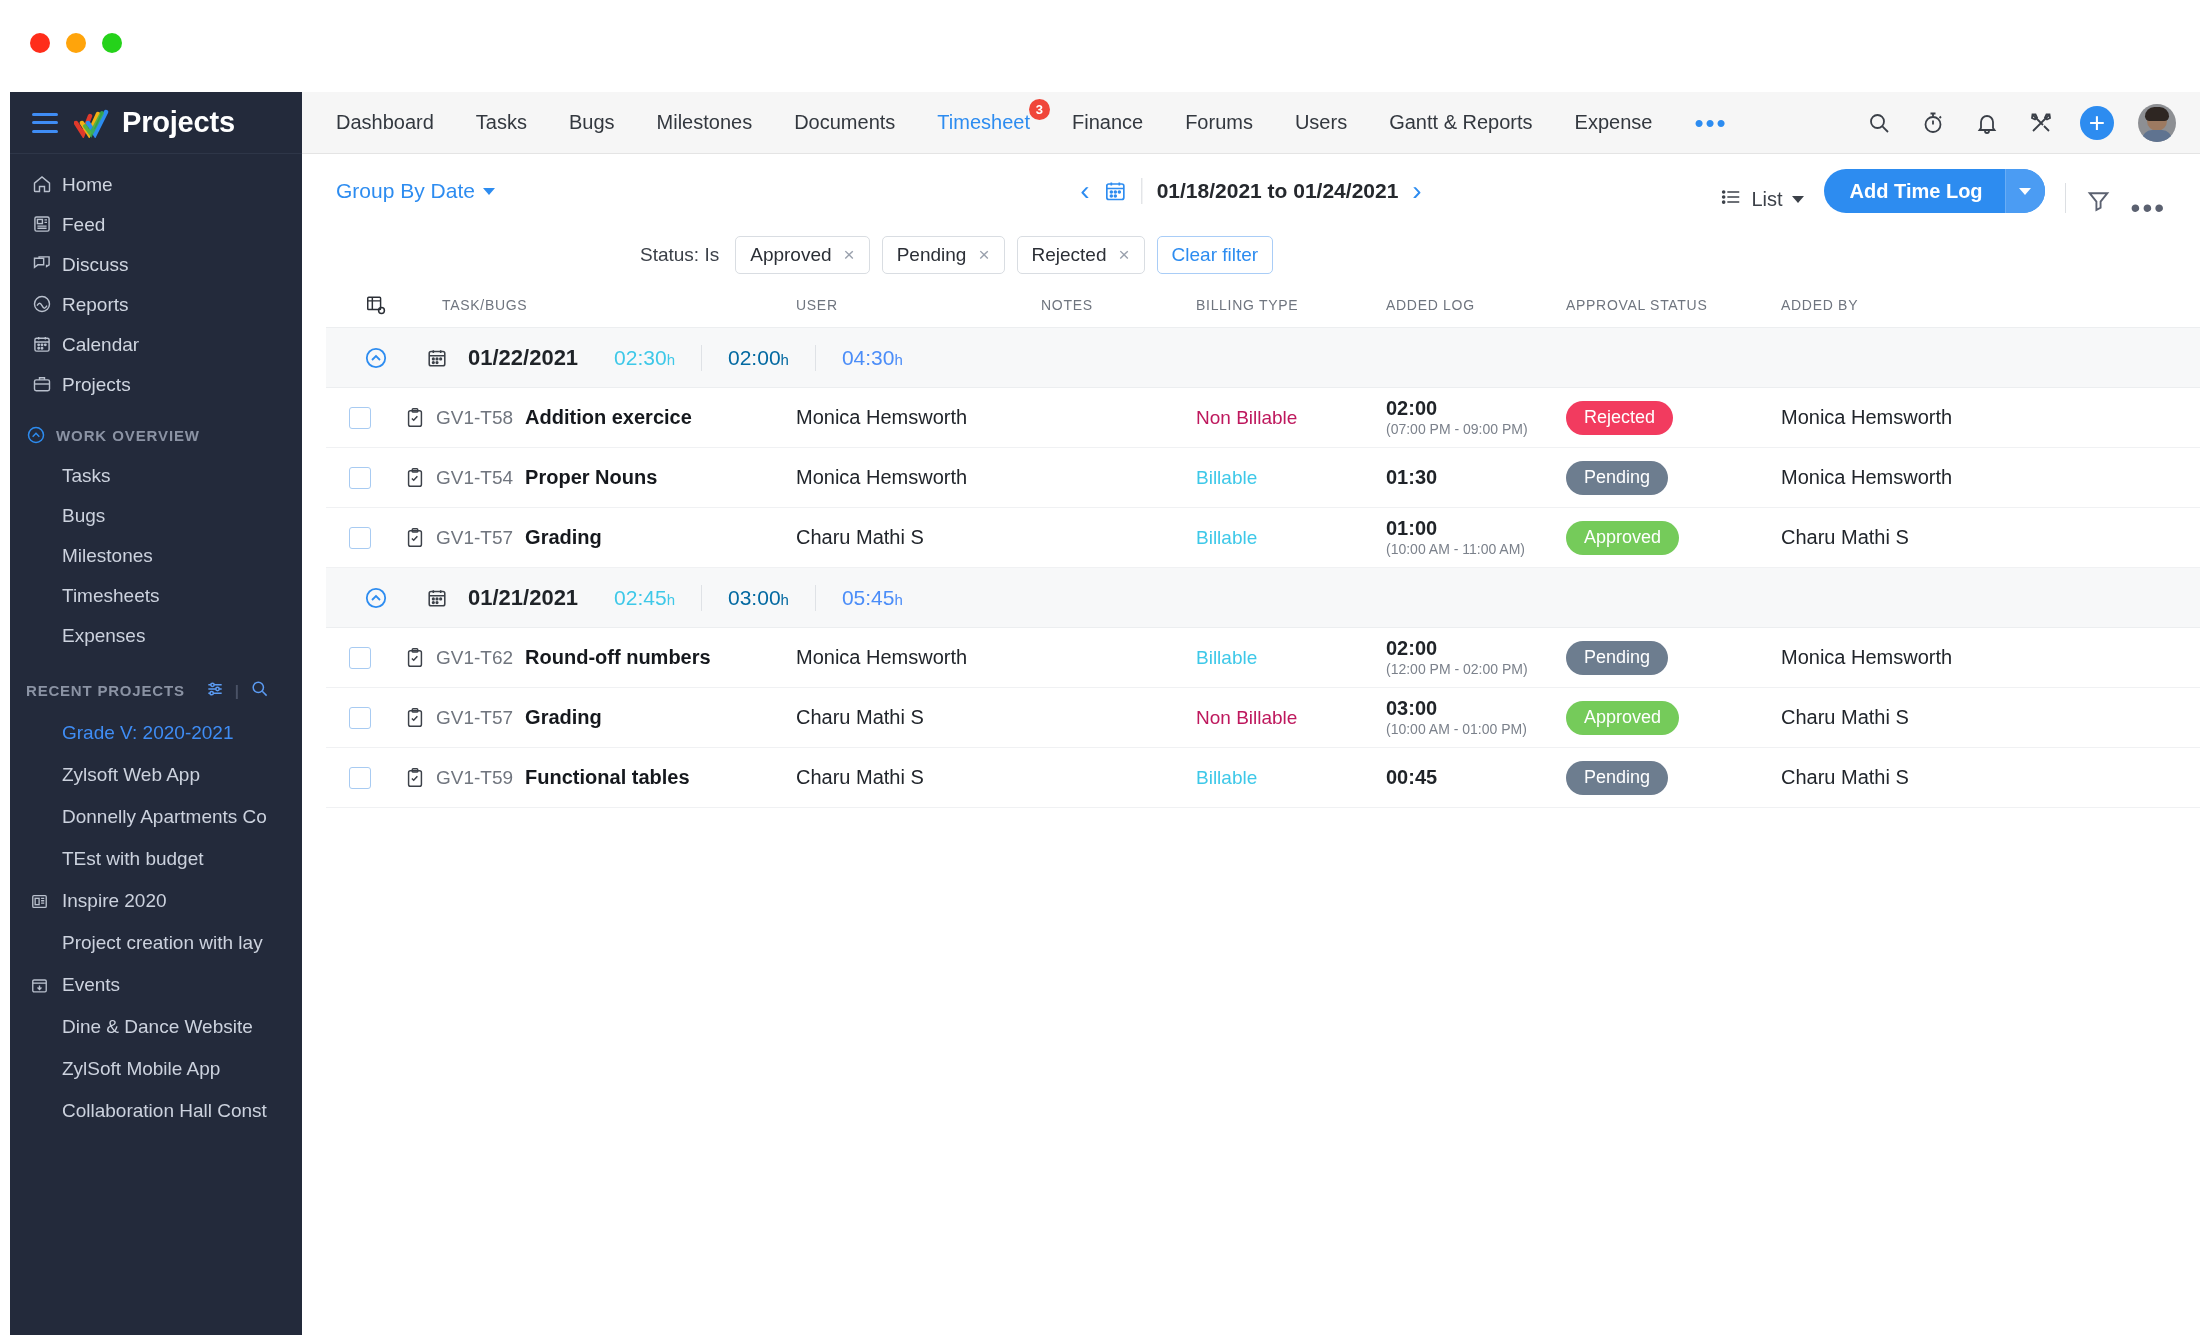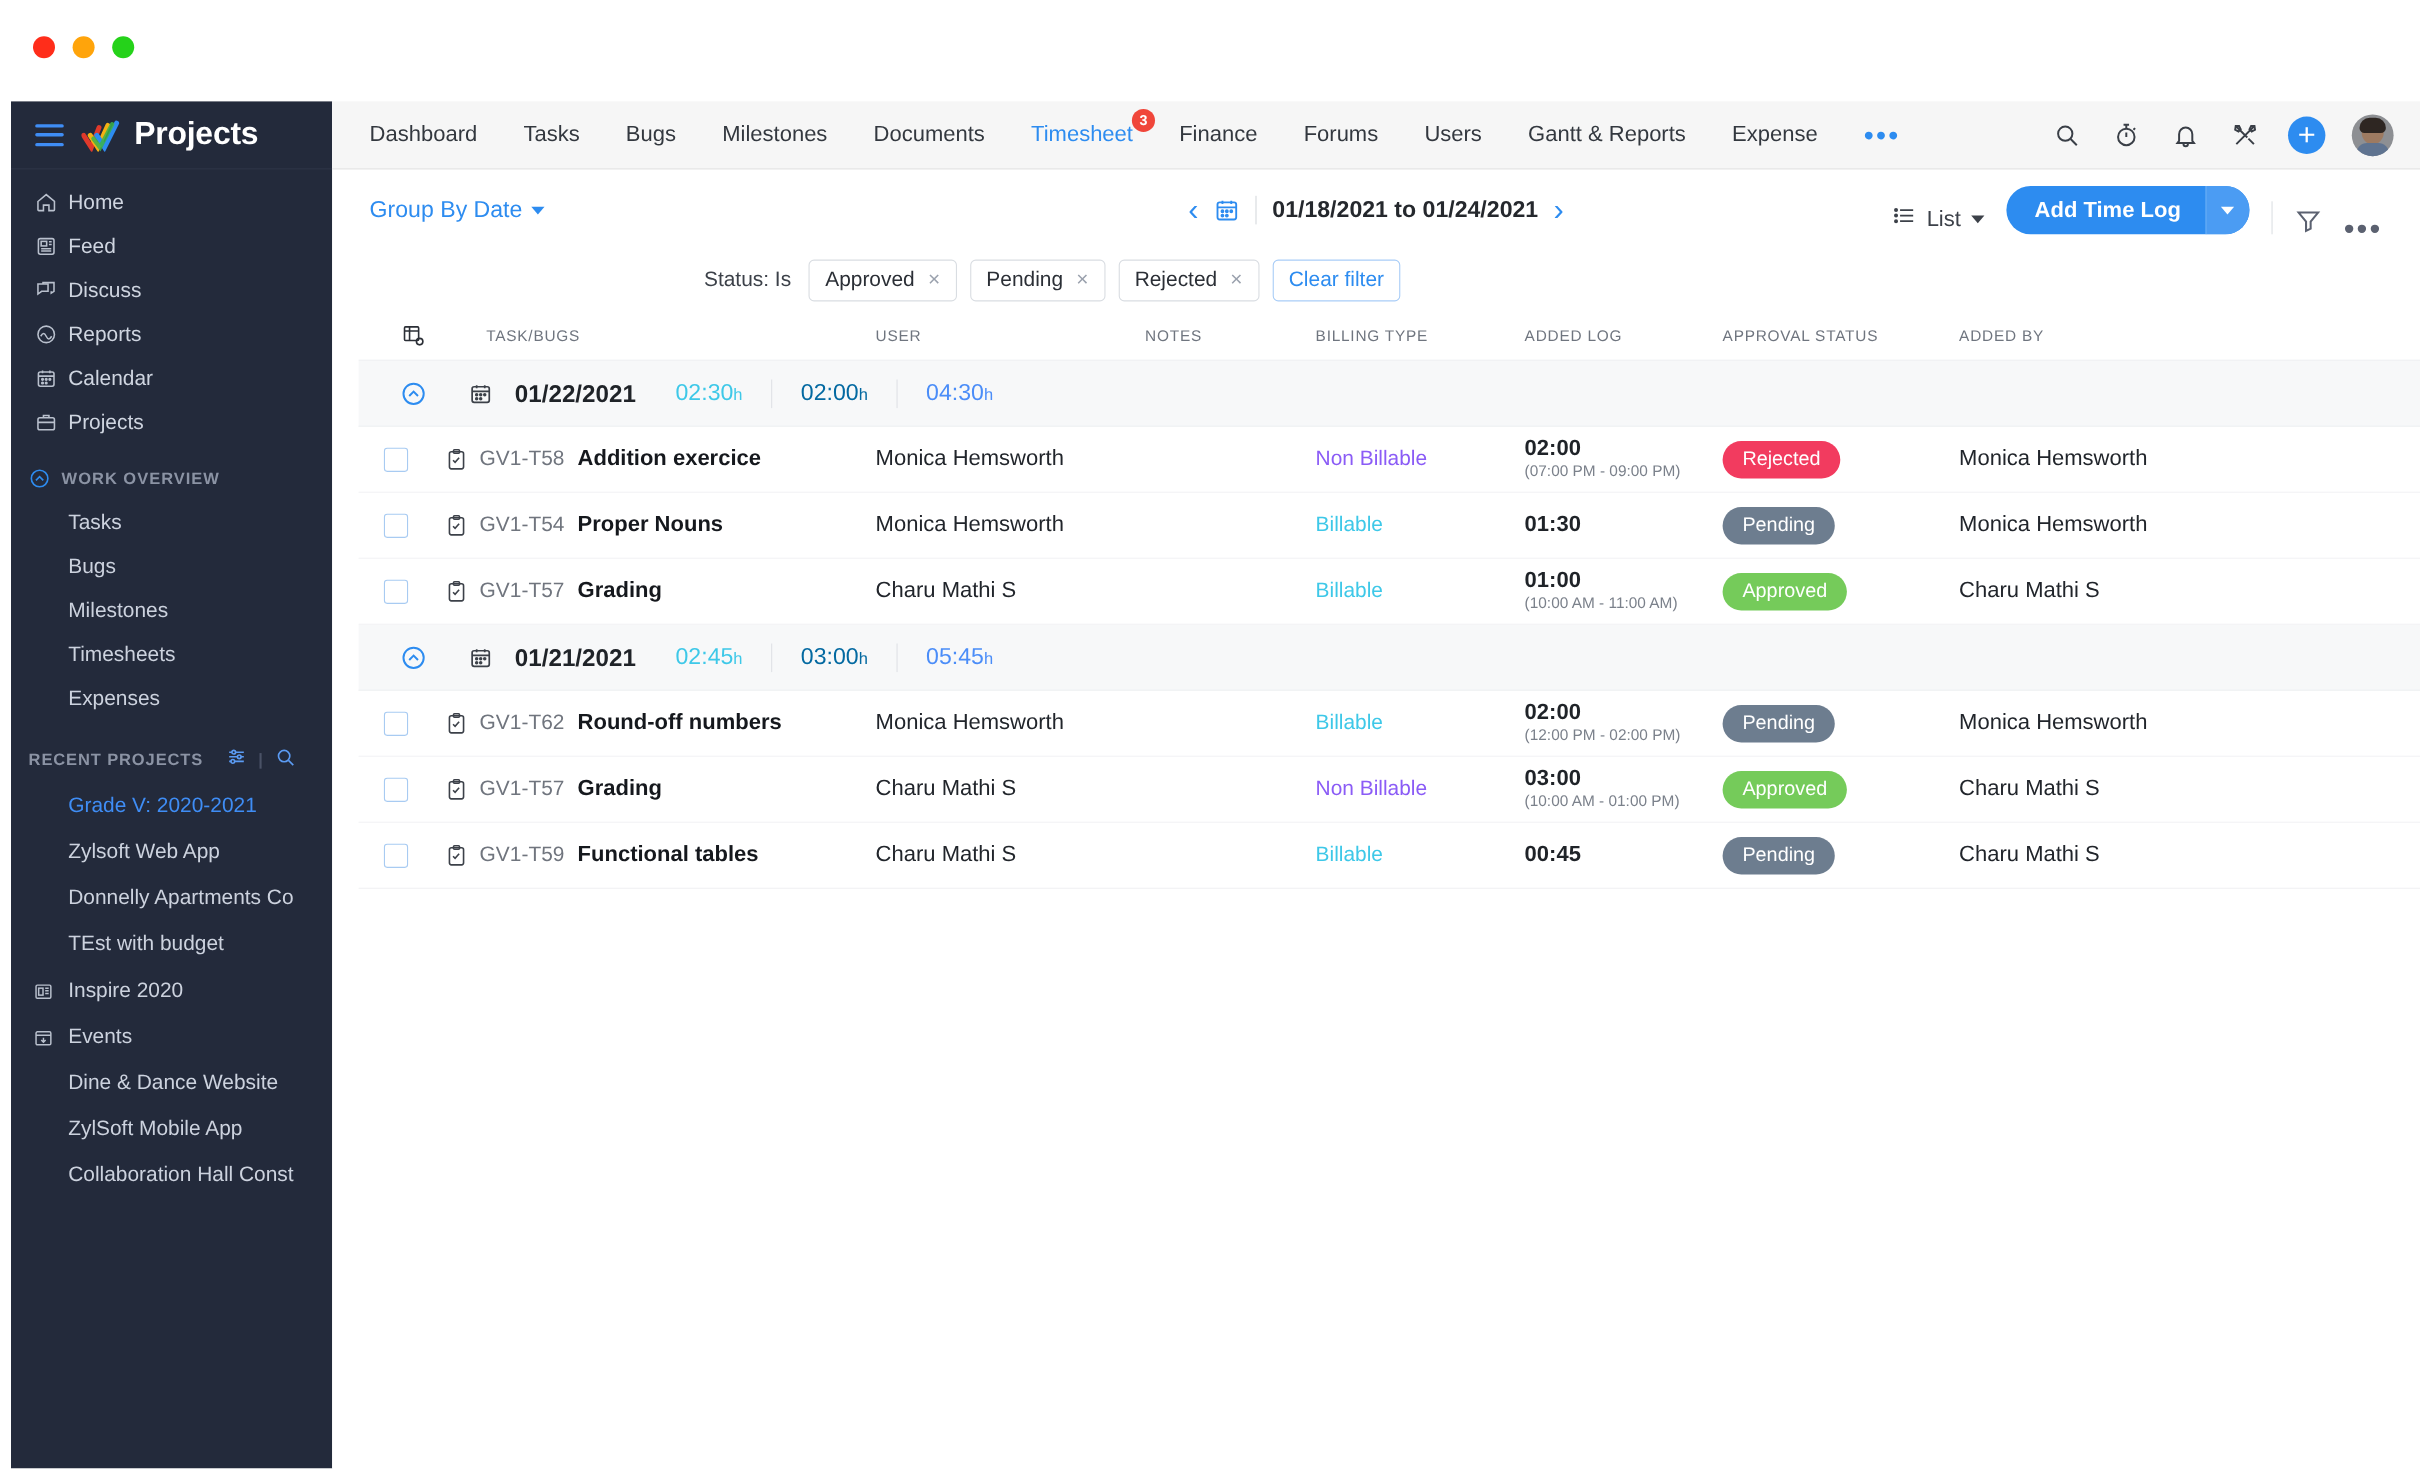--- a/index.html
+++ b/index.html
@@ -219,21 +219,21 @@
   .cbox { width: 22px; height: 22px; border: 1.6px solid #a8cbf2; border-radius: 3px;
     background: #fff; cursor: pointer; }
   .row-type-ico { width: 42px; display: flex; align-items: center; justify-content: center; color: #3c4149; }
   .cell-task { width: 360px; display: flex; align-items: baseline; gap: 12px; }
   .task-key { font-size: 19px; color: #70757e; white-space: nowrap; }
   .task-name { font-size: 20px; color: #15181d; font-weight: bold; white-space: nowrap; }
   .cell-user { width: 245px; font-size: 20px; color: #21252b; white-space: nowrap; }
   .cell-notes { width: 155px; }
   .cell-bill { width: 190px; font-size: 19px; white-space: nowrap; }
   .bill-billable { color: #3ec8e8; }
-  .bill-non { color: #8b5cf6; }
+  .bill-non { color: #be185d; }
   .cell-log { width: 180px; }
   .log-main { font-size: 20px; color: #1f2328; font-weight: bold; line-height: 1.15; }
   .log-sub { font-size: 14px; color: #7b818b; margin-top: 3px; white-space: nowrap; }
   .cell-appr { width: 215px; }
   .pill {
     display: inline-flex; align-items: center; justify-content: center;
     height: 34px; padding: 0 18px; border-radius: 17px;
     color: #fff; font-size: 18px; white-space: nowrap;
   }
   .pill.rejected { background: #f23b5f; }
@@ -397,20 +397,23 @@
       <div class="proj-item has-ico">
         <span class="p-ico">
           <svg width="19" height="19" viewBox="0 0 24 24" fill="none" stroke="currentColor" stroke-width="1.7">
             <rect x="3.5" y="4.5" width="17" height="15" rx="1.5"></rect>
               <rect x="6.5" y="8" width="5" height="8"></rect>
             <path d="M14 8h4M14 11h4M14 14h4"></path>
           </svg>
         </span>
         <span>Inspire 2020</span>
       </div>
+      <div class="proj-item">
+          <span>Project creation with lay</span>
+        </div>
       <div class="proj-item has-ico">
         <span class="p-ico">
           <svg width="19" height="19" viewBox="0 0 24 24" fill="none" stroke="currentColor" stroke-width="1.7">
             <rect x="3.5" y="5" width="17" height="15" rx="1.6"></rect>
               <path d="M3.5 9h17"></path>
             <path d="M12 12v5M9.5 14.5L12 17l2.5-2.5"></path>
           </svg>
         </span>
         <span>Events</span>
       </div>

